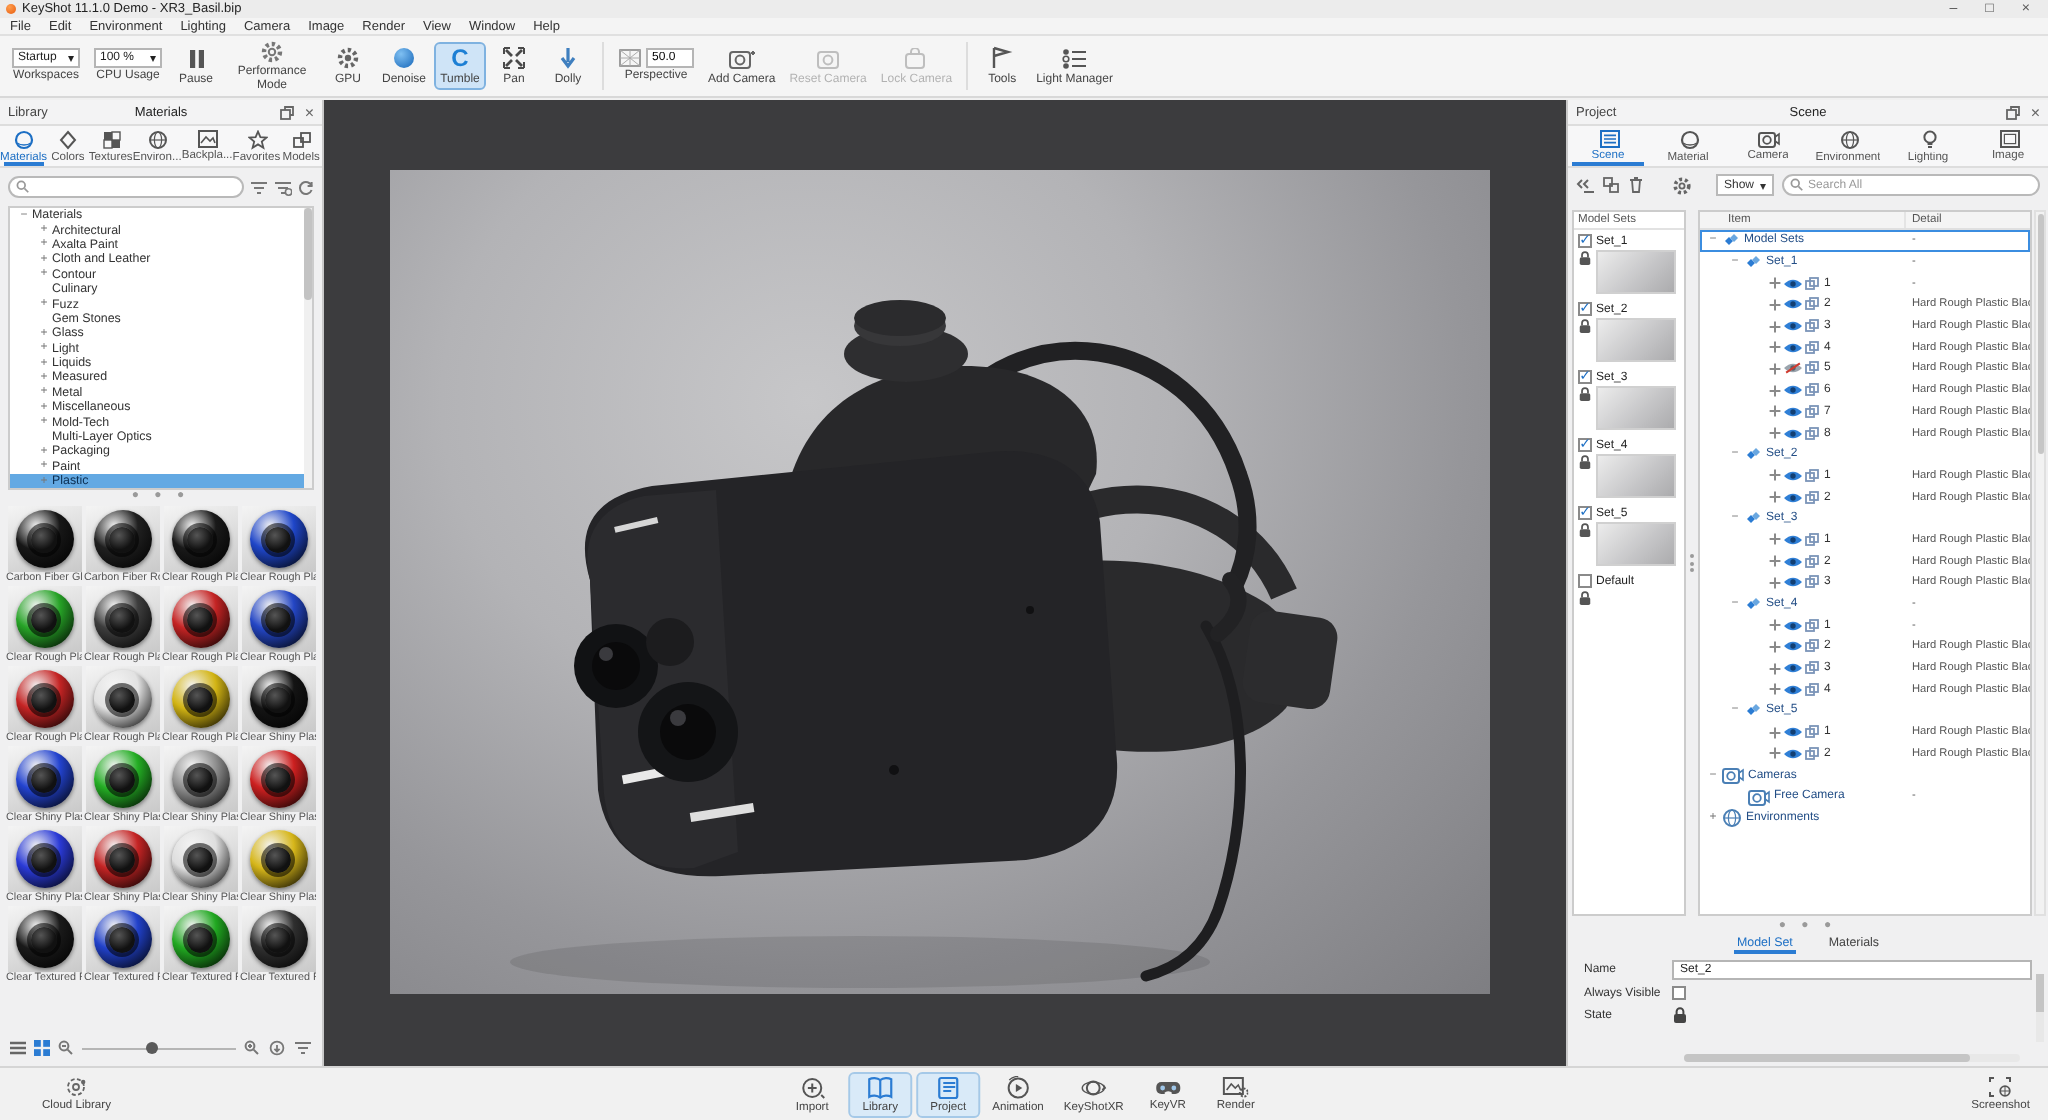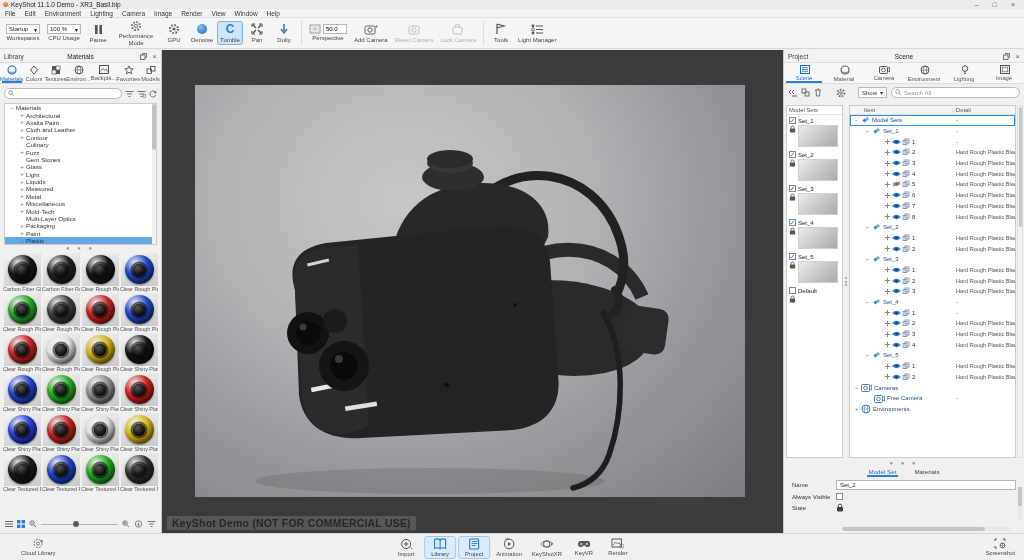--- a/index.html
+++ b/index.html
@@ -743,21 +743,20 @@
         <circle cx="144" cy="274" r="4" fill="#3a3a3e"></circle>
         <circle cx="140" cy="236" r="12" fill="#1c1c1e"></circle>
 
         <circle cx="252" cy="300" r="2.5" fill="#101012"></circle>
         <circle cx="320" cy="220" r="2" fill="#101012"></circle>
 
         <path d="M408 228 C432 268 428 330 414 370 C406 392 390 400 378 403" fill="none" stroke="#1e1e20" stroke-width="5.5" stroke-linecap="round"></path>
         <path d="M420 205 C428 214 424 224 414 232" fill="none" stroke="#222224" stroke-width="8" stroke-linecap="round"></path>
       </svg>
     </div>
-    <div id="watermark">KeyShot Demo (NOT FOR COMMERCIAL USE)</div>
   </div>
 
   <div id="project" class="abs">
     <div class="panel-header" style="position:relative;">
       <span class="panel-title">Project</span>
       <span class="panel-center">Scene</span>
       <span class="hdr-icons">
         <span>
             <svg width="7" height="7" viewBox="0 0 7 7">
               <rect x="0.5" y="2" width="4.5" height="4.5" fill="none" stroke="#666" stroke-width=".9"></rect>

